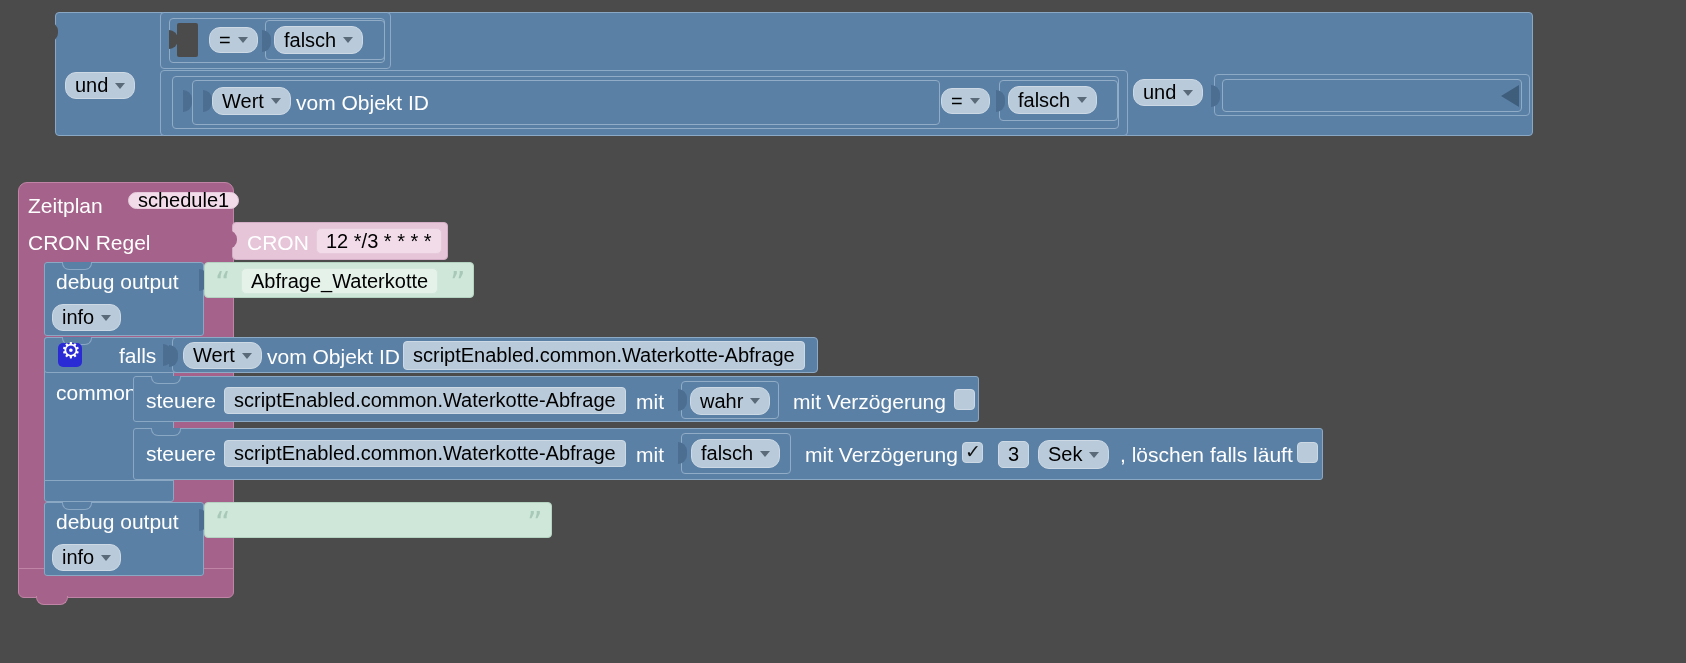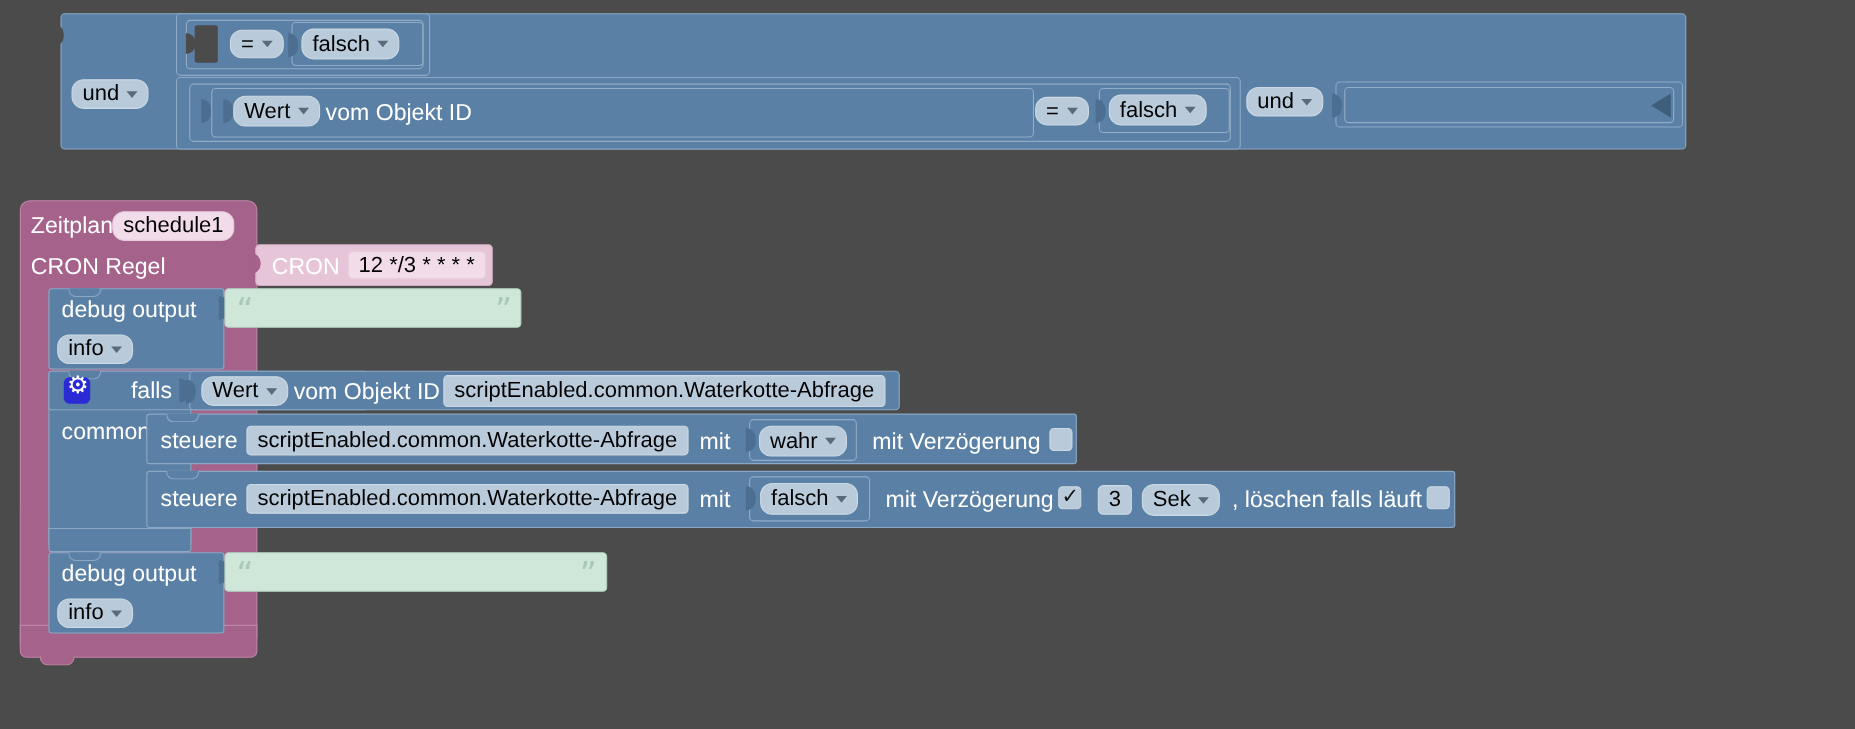--- a/index.html
+++ b/index.html
@@ -191,40 +191,43 @@
   <div class="frame" style="left:1222px; top:79px; width:300px; height:33px;"></div>
   <div class="collapse-arrow" style="left:1501px; top:85px;"></div>
 
   <div class="blk hat" style="left:18px; top:182px; width:216px; height:406px; border-radius:9px 9px 9px 4px;"></div>
 
   <div class="blk hat" style="left:18px; top:568px; width:216px; height:30px; border-radius:0 0 6px 6px;"></div>
 
   <div style="position:absolute; left:36px; top:596px; width:30px; height:8px; background:#a5628a; border:1px solid #c085a6; border-top:none; border-radius:0 0 8px 8px;"></div>
 
   <div class="lbl" style="left:28px; top:195px;">Zeitplan</div>
-  <div class="field pink" style="left:102px; top:192px; height:27px;">
+  <div class="field pink" style="left:128px; top:192px; height:17px;">
     <span>schedule1</span>
   </div>
 
   <div class="lbl" style="left:28px; top:232px;">CRON Regel</div>
 
   <div class="blk cron-b" style="left:232px; top:222px; width:216px; height:38px;"></div>
   <div class="notch" style="left:228px; top:230px; width:9px; height:19px; background:#a5628a;"></div>
   <div class="lbl" style="left:247px; top:232px;">CRON</div>
   <div class="field pink" style="left:316px; top:228px; height:26px; border-radius:5px;align-items:center;">
     <span>12 */3 * * * *</span>
   </div>
 
   <div class="blk logic" style="left:44px; top:262px; width:160px; height:74px; border-radius:3px;"></div>
   <div style="position:absolute; left:62px; top:262px; width:28px; height:7px; background:#5b80a5; border:1px solid #8aa8c4; border-top:none; border-radius:0 0 7px 7px;"></div>
   <div class="lbl" style="left:56px; top:271px;">debug output</div>
   <div class="notch on-blue" style="left:199px; top:269px;"></div>
 
   <div class="blk text-b" style="left:204px; top:262px; width:270px; height:36px;"></div>
   <div class="quote" style="left:215px; top:268px;">“</div>
+  <div class="field green" style="left:241px; top:268px; height:26px; border-radius:5px;">
+    <span>Abfrage_Waterkotte</span>
+  </div>
   <div class="quote" style="left:450px; top:268px;">”</div>
 
   <div class="field" style="left:52px; top:304px; height:27px;">
     <span>info</span>
     <span class="caret"></span>
   </div>
 
   <div class="blk logic" style="left:44px; top:337px; width:130px; height:160px; border-radius:3px;"></div>
   <div class="blk logic" style="left:44px; top:337px; width:290px; height:36px; border-radius:3px;"></div>
   <div style="position:absolute; left:62px; top:337px; width:28px; height:7px; background:#5b80a5; border:1px solid #8aa8c4; border-top:none; border-radius:0 0 7px 7px;"></div>

